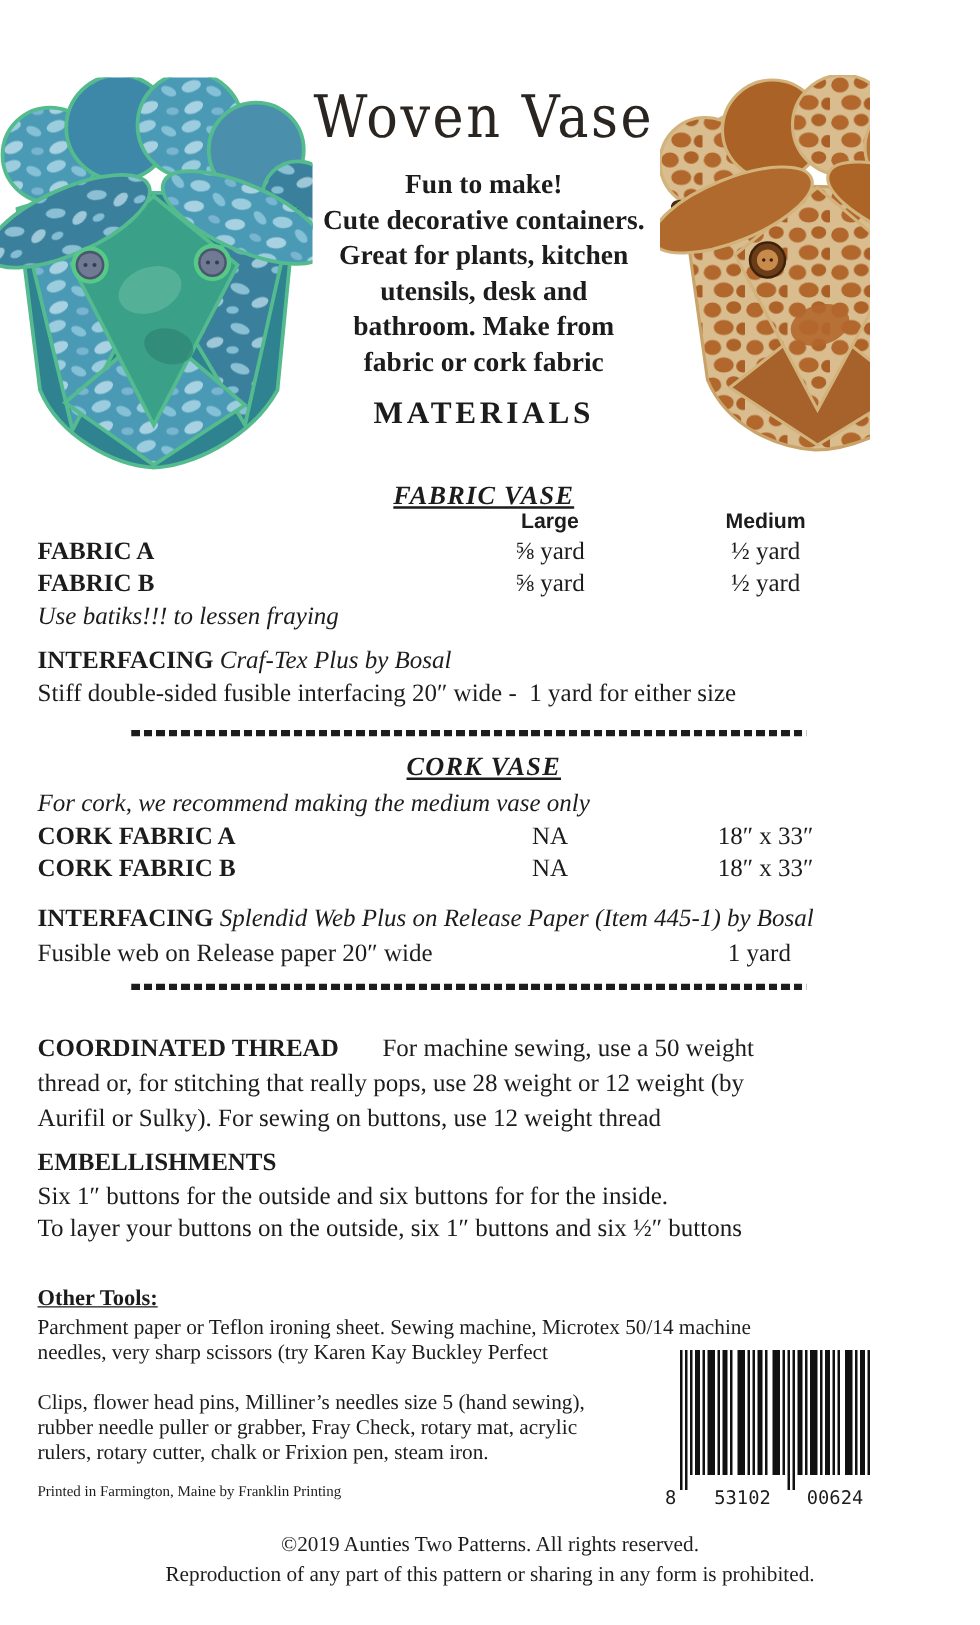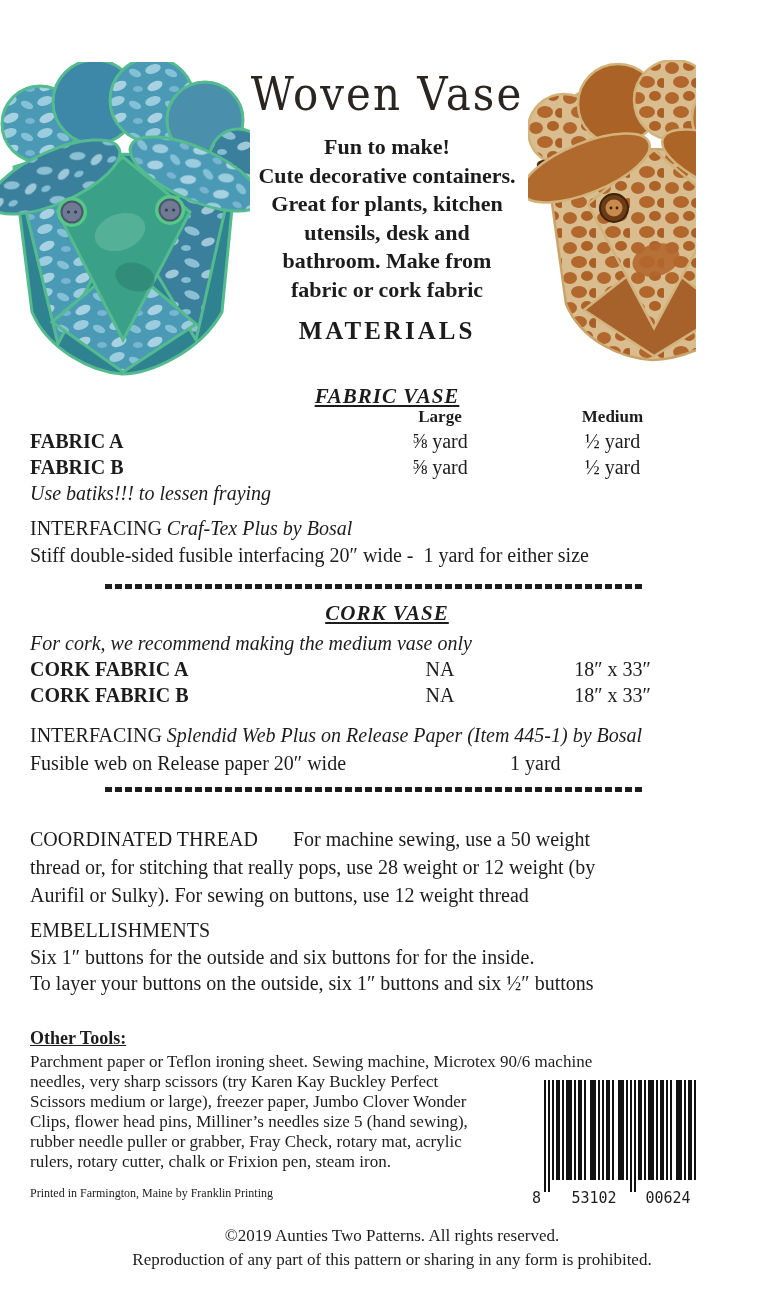--- a/index.html
+++ b/index.html
@@ -19,26 +19,26 @@
     font-weight:bold;font-size:22px;line-height:28.5px;}
   .materials{left:250px;top:317px;width:274px;text-align:center;
     font-weight:bold;font-size:25px;letter-spacing:3px;}
   
   .sec-head{left:42px;width:690px;text-align:center;font-size:21px;font-weight:bold;font-style:italic;}
   .sec-head span{text-decoration:underline;letter-spacing:1px;}
   
   .trow{left:30px;width:680px;display:grid;grid-template-columns:335px 150px 195px;font-size:20px;}
   .trow .c2,.trow .c3{text-align:center;}
   .trow .lab{font-weight:bold;}
-  .colhead{font-family:Liberation Serif, serif;font-weight:bold;font-size:17px;}
+  .colhead{font-family:Liberation Sans, sans-serif;font-weight:bold;font-size:17px;}
   .bodyline{left:30px;font-size:20px;}
   .ital{font-style:italic;}
-  .boldlab{font-weight:normal;}
+  .boldlab{font-weight:bold;}
   .divider{height:5px;background:repeating-linear-gradient(90deg,#1d1d1d 0 7px,transparent 7px 10px);}
-  .qty{left:510px;width:195px;text-align:left;font-size:20px;}
+  .qty{left:510px;width:195px;text-align:center;font-size:20px;}
   .gap-inline{margin-left:30px;}
   
   .tools-head{left:30px;top:1028px;font-size:18px;font-weight:bold;}
   .tools-head span{text-decoration:underline;}
   .toolline{left:30px;font-size:17px;}
   .printed{left:30px;top:1186px;font-size:12px;text-align:center;}
   .center-line{left:0;width:784px;text-align:center;font-size:17px;}
   .bc{left:532px;top:1078px;}
   .bc text{font-family:"DejaVu Sans Mono",monospace;font-size:15px;fill:#1c1c1c;}
 </style>
@@ -219,23 +219,22 @@
   <div class="abs bodyline" style="top:856px">thread or, for stitching that really pops, use 28 weight or 12 weight (by</div>
   <div class="abs bodyline" style="top:884px">Aurifil or Sulky). For sewing on buttons, use 12 weight thread</div>
 
   <div class="abs bodyline boldlab" style="top:919px">EMBELLISHMENTS</div>
   <div class="abs bodyline" style="top:946px">Six 1″ buttons for the outside and six buttons for for the inside.</div>
   <div class="abs bodyline" style="top:972px">To layer your buttons on the outside, six 1″ buttons and six ½″ buttons</div>
 
   <div class="abs tools-head">
     <span>Other Tools:</span>
   </div>
-  <div class="abs toolline" style="top:1052px">Parchment paper or Teflon ironing sheet. Sewing machine, Microtex 90/6 machine</div>
+  <div class="abs toolline" style="top:1052px">Parchment paper or Teflon ironing sheet. Sewing machine, Microtex 50/14 machine</div>
   <div class="abs toolline" style="top:1072px">needles, very sharp scissors (try Karen Kay Buckley Perfect</div>
-  <div class="abs toolline" style="top:1092px">Scissors medium or large), freezer paper, Jumbo Clover Wonder</div>
   <div class="abs toolline" style="top:1112px">Clips, flower head pins, Milliner’s needles size 5 (hand sewing),</div>
   <div class="abs toolline" style="top:1132px">rubber needle puller or grabber, Fray Check, rotary mat, acrylic</div>
   <div class="abs toolline" style="top:1152px">rulers, rotary cutter, chalk or Frixion pen, steam iron.</div>
 
   <div class="abs printed">Printed in Farmington, Maine by Franklin Printing</div>
 
   <svg class="abs bc" width="190" height="132" viewBox="0 0 190 132">
     <g transform="translate(12,2)" fill="#111111">
       <rect x="0" y="0" width="2" height="112"></rect>
         <rect x="4" y="0" width="2" height="112"></rect>

